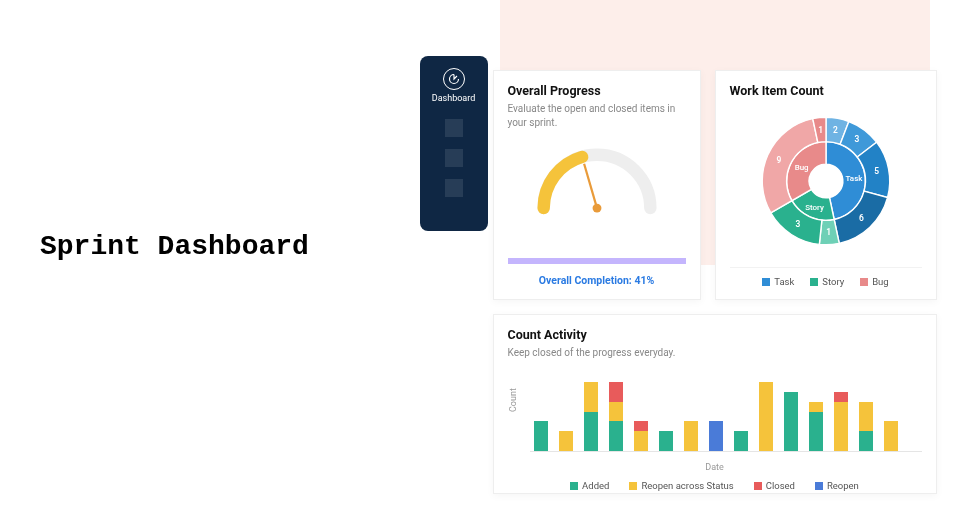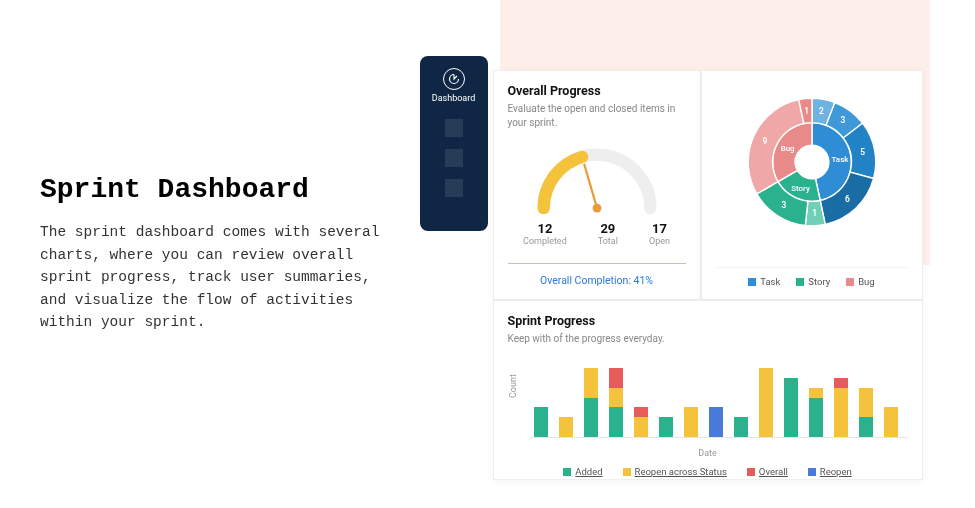--- a/index.html
+++ b/index.html
@@ -74,72 +74,71 @@
   }
 
   .cards {
     position: absolute;
     top: 70px;
     left: 83px;
     right: 10px;
     display: grid;
     grid-template-columns: 208px 222px;
     grid-template-rows: 230px 180px;
-    gap: 0;
+    gap: 14px;
   }
   .card {
     background: #fff;
     border: 1px solid #eee;
     box-shadow: 0 2px 8px rgba(0,0,0,0.04);
     padding: 12px 14px;
     font-size: 11px;
     color: #333;
     display: flex;
     flex-direction: column;
   }
   .card h3 { font-size: 12.5px; font-weight: 700; color: #111; margin-bottom: 4px; }
   .card .sub { font-size: 10px; color: #888; line-height: 1.35; margin-bottom: 8px; }
 
   
   .gauge-wrap { display:flex; justify-content:center; }
   .gauge { width: 150px; height: 80px; }
   .gauge-stats { display:flex; justify-content:space-around; text-align:center; margin-top: 4px; }
   .gauge-stats .n { font-size: 13px; font-weight:700; color:#111; }
   .gauge-stats .l { font-size: 9px; color:#999; }
-  .ovcomp { text-align:center; color:#2a7ae2; font-size:10.5px; font-weight:400; margin-top:auto; padding-top:10px; border-top:1px solid #c4b5fd;}
+  .ovcomp { text-align:center; color:#2a7ae2; font-size:10.5px; font-weight:700; margin-top:auto; padding-top:10px; border-top:6px solid #c4b5fd;}
 
   
   .sun-wrap { display:flex; justify-content:center; margin-top:4px; }
   .sun-svg { width:150px; height:150px; }
   .wic-legend { display:flex; gap:16px; justify-content:center; font-size:9.5px; color:#555; margin-top:auto; padding-top:8px; border-top:1px solid #f2f2f2;}
   .lg-sq { display:inline-block; width:8px; height:8px; margin-right:4px; vertical-align:middle; }
 
   
   .activity { grid-column: 1 / span 2; }
   .chart-area { flex:1; position:relative; margin-top:6px; padding-left:22px; padding-bottom:18px;text-align:center; }
   .ylab { position:absolute; left:0; top:40%; transform:rotate(-90deg); transform-origin:left top; font-size:9px; color:#999; }
   .xlab { position:absolute; left:50%; bottom:-2px; transform:translateX(-50%); font-size:9px; color:#999; }
   .bars { height:78px; display:flex; align-items:flex-end; gap:11px; border-bottom:1px solid #e5e5e5; padding:0 4px;}
   .barcol { width:14px; display:flex; flex-direction:column-reverse; }
   .seg { width:100%; }
   .c-added { background:#2ab18e; }
   .c-moved { background:#f5c33b; }
   .c-closed { background:#e85b5b; }
   .c-reopen{ background:#4a7bd8; }
-  .act-legend { display:flex; gap:20px; justify-content:center; font-size:9.5px; color:#555; margin-top:10px;text-decoration:underline;}
+  .act-legend { display:flex; gap:20px; justify-content:center; font-size:9.5px; color:#555; margin-top:10px;}
 
   .sun-lbl { font-size:8.5px; fill:#fff; font-weight:500; }
   .sun-num { font-size:9px; fill:#fff; font-weight:600; }
 </style>
 </head>
 <body>
 
 <div class="left-col">
   <h1>Sprint Dashboard</h1>
-  <p>The sprint dashboard comes with several charts, where you can review overall sprint progress, track user summaries, and visualize the flow of activities within your sprint.</p>
 </div>
 
 <div class="right-col">
   <div class="pink-bg"></div>
 
   <div class="sidebar">
     <div class="dash-icon">
       <svg width="12" height="12" viewBox="0 0 24 24" fill="none" stroke="#fff" stroke-width="2.3">
           <path d="M12 3 a9 9 0 1 0 9 9"></path>
           <path d="M12 3 v9 l6 -6"></path>
@@ -157,38 +156,25 @@
       <h3>Overall Progress</h3>
       <div class="sub">Evaluate the open and closed items in your sprint.</div>
       <div class="gauge-wrap">
         <svg class="gauge" viewBox="0 0 160 90">
           <path d="M20 80 A60 60 0 0 1 140 80" stroke="#eee" stroke-width="14" fill="none" stroke-linecap="round"></path>
           <path id="gauge-fill" d="M20 79.99999999999999 A60 60 0 0 1 63.26053363764624 22.382378859383415" stroke="#f5c33b" stroke-width="14" fill="none" stroke-linecap="round"></path>
           <line id="gauge-needle" x1="80" y1="80" x2="65.49246248596008" y2="30.064728344798958" stroke="#e99b3a" stroke-width="2.5"></line>
           <circle cx="80" cy="80" r="5" fill="#e99b3a"></circle>
         </svg>
       </div>
-      <div class="gauge-stats">
-        <div>
-            <div class="n">12</div>
-            <div class="l">Completed</div>
-          </div>
-        <div>
-            <div class="n">29</div>
-            <div class="l">Total</div>
-          </div>
-        <div>
-            <div class="n">17</div>
-            <div class="l">Open</div>
-          </div>
-      </div>
       <div class="ovcomp">Overall Completion: 41%</div>
     </div>
 
     <div class="card">
+      <h3>Work Item Count</h3>
       <div class="sun-wrap">
         <svg class="sun-svg" viewBox="0 0 160 160" id="sunburst">
             <path d="M80,38 A42 42 0 0 1 88.73229101434589,121.08219923081984 L83.74241043471966,97.6066568132085 A18 18 0 0 0 80,62 Z" fill="#2f8dd6" stroke="#fff" stroke-width="1.5"></path>
             <text class="sun-lbl" x="109.8356568610482" y="79.86414610197039" text-anchor="middle">Task</text>
             <path d="M80,12 A68 68 0 0 1 104.36902056908042,16.516530998190284 L95.05145388090261,40.78962208711753 A42 42 0 0 0 80,38 Z" fill="#6fb3e3" stroke="#fff" stroke-width="1.5"></path>
             <text class="sun-num" x="90.02295390206812" y="28.9209800839825" text-anchor="middle">2</text>
             <path d="M104.36902056908042,16.516530998190284 A68 68 0 0 1 133.948027139804,38.604222827407 L113.32084029223188,54.43201998163374 A42 42 0 0 0 95.05145388090261,40.78962208711753 Z" fill="#3f99d9" stroke="#fff" stroke-width="1.5"></path>
             <text class="sun-num" x="112.90785303138625" y="38.93104030199167" text-anchor="middle">3</text>
             <path d="M133.948027139804,38.604222827407 A68 68 0 0 1 145.68295618765666,97.59969506697142 L120.56888470414086,90.87039989430588 A42 42 0 0 0 113.32084029223188,54.43201998163374 Z" fill="#2282c6" stroke="#fff" stroke-width="1.5"></path>
             <text class="sun-num" x="133.94319042217768" y="72.27003228911295" text-anchor="middle">5</text>
@@ -210,22 +196,22 @@
           </svg>
       </div>
       <div class="wic-legend">
         <span><span class="lg-sq" style="background:#2f8dd6"></span><span>Task</span></span>
         <span><span class="lg-sq" style="background:#2ab18e"></span><span>Story</span></span>
         <span><span class="lg-sq" style="background:#e88a8a"></span><span>Bug</span></span>
       </div>
     </div>
 
     <div class="card activity">
-      <h3>Sprint Progress</h3>
-      <div class="sub">Keep with of the progress everyday.</div>
+      <h3>Count Activity</h3>
+      <div class="sub">Keep closed of the progress everyday.</div>
       <div class="chart-area">
         <div class="ylab">Count</div>
         <div class="xlab">Date</div>
         <div class="bars" id="bars">
             <div class="barcol">
               <div class="seg c-added" style="height:29.25px"></div>
             </div>
             <div class="barcol">
               <div class="seg c-moved" style="height:19.5px"></div>
             </div>
@@ -273,19 +259,19 @@
               <div class="seg c-moved" style="height:29.25px"></div>
             </div>
             <div class="barcol">
               <div class="seg c-moved" style="height:29.25px"></div>
             </div>
           </div>
       </div>
       <div class="act-legend">
         <span><span class="lg-sq c-added"></span><span>Added</span></span>
         <span><span class="lg-sq c-moved"></span><span>Reopen across Status</span></span>
-        <span><span class="lg-sq c-closed"></span><span>Overall</span></span>
+        <span><span class="lg-sq c-closed"></span><span>Closed</span></span>
         <span><span class="lg-sq c-reopen"></span><span>Reopen</span></span>
       </div>
     </div>
 
   </div>
 </div>
 
 </body></html>

